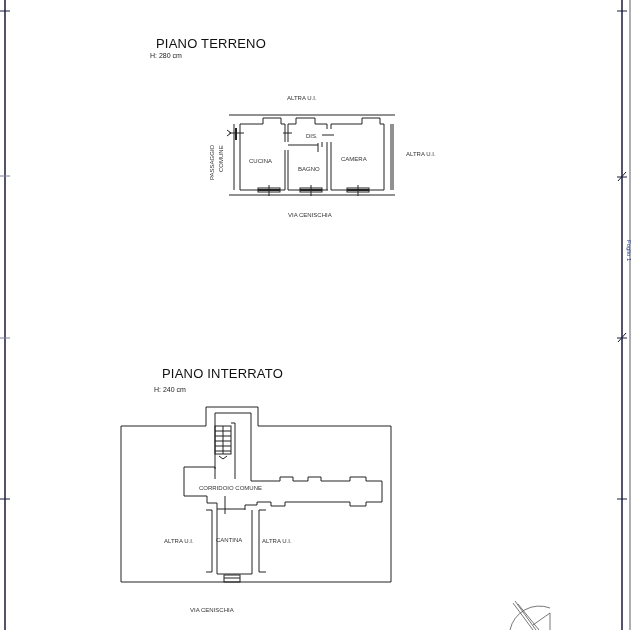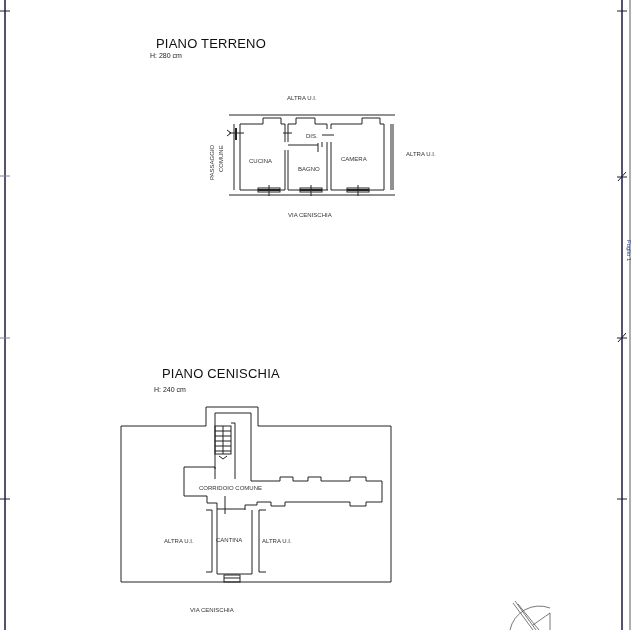--- a/index.html
+++ b/index.html
@@ -133,21 +133,21 @@
 <div class="txt lbl" style="left:287px; top:95px;">ALTRA U.I.</div>
 <div class="txt lbl" style="left:406px; top:151px;">ALTRA U.I.</div>
 <div class="txt vlbl" style="left:209px; top:180px;">PASSAGGIO</div>
 <div class="txt vlbl" style="left:218px; top:172px;">COMUNE</div>
 <div class="txt lbl" style="left:249px; top:158px;">CUCINA</div>
 <div class="txt lbl" style="left:306px; top:133px;">DIS.</div>
 <div class="txt lbl" style="left:298px; top:166px;">BAGNO</div>
 <div class="txt lbl" style="left:341px; top:156px;">CAMERA</div>
 <div class="txt lbl" style="left:288px; top:212px;">VIA CENISCHIA</div>
 
-<div class="txt title" style="left:162px; top:366px;">PIANO CENISCHIA</div>
+<div class="txt title" style="left:162px; top:366px;">PIANO INTERRATO</div>
 <div class="txt height" style="left:154px; top:386px;">H: 240 cm</div>
 <div class="txt lbl" style="left:199px; top:485px;">CORRIDOIO COMUNE</div>
 <div class="txt lbl" style="left:216px; top:537px;">CANTINA</div>
 <div class="txt lbl" style="left:164px; top:538px;">ALTRA U.I.</div>
 <div class="txt lbl" style="left:262px; top:538px;">ALTRA U.I.</div>
 <div class="txt lbl" style="left:190px; top:607px;">VIA CENISCHIA</div>
 
 <div class="txt sidelbl" style="left:632px; top:240px;">Foglio 1</div>
 
 </body></html>

